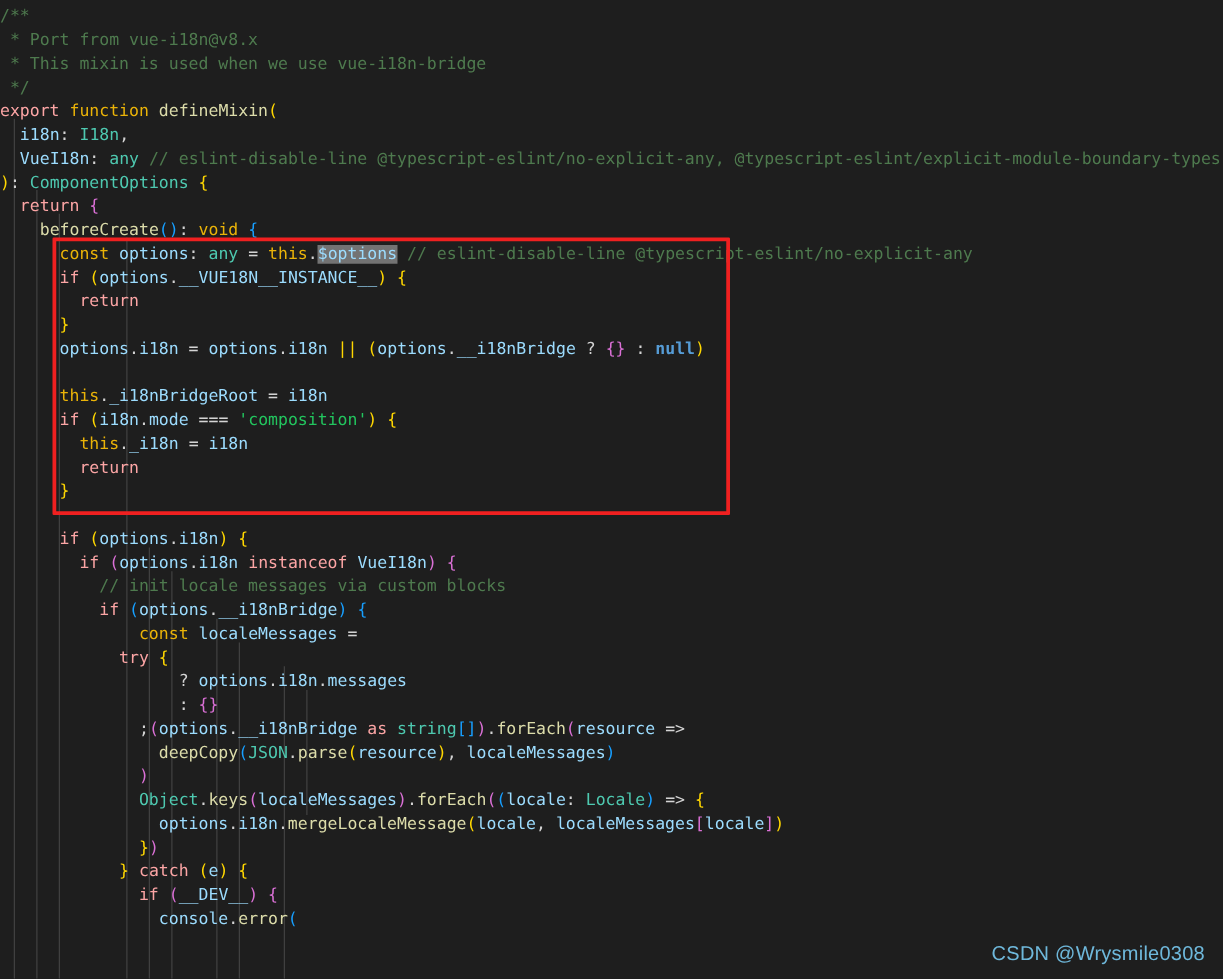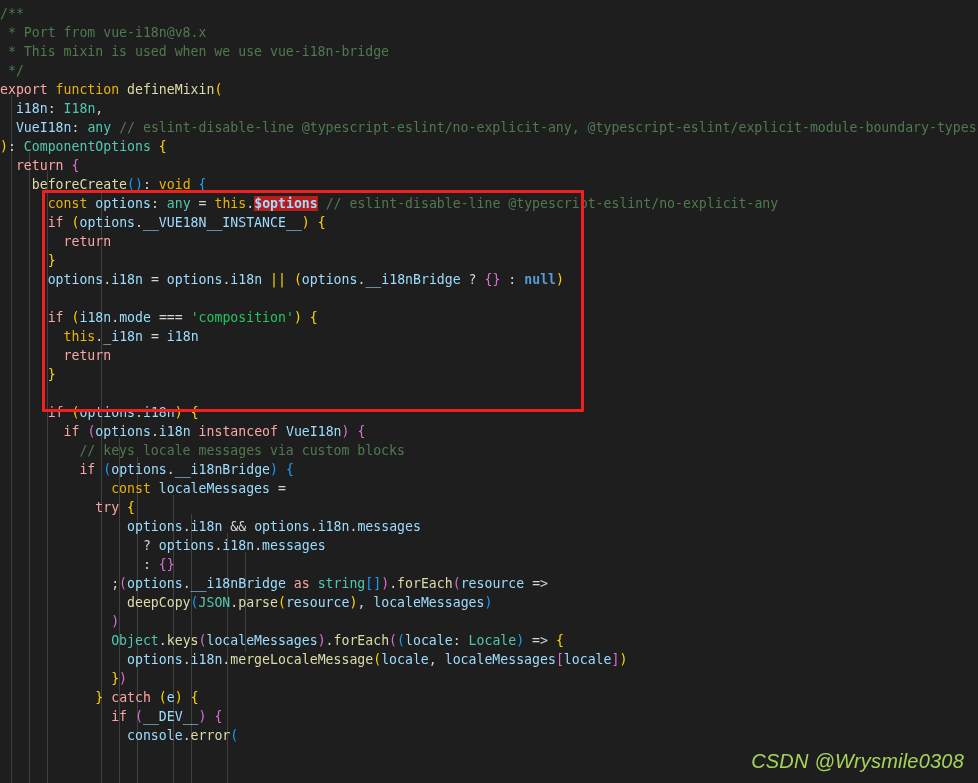--- a/index.html
+++ b/index.html
@@ -56,42 +56,41 @@
   .kw2   { color: #eab308; }            
   .fn    { color: #dcdcaa; }            
   .type  { color: #4ec9b0; }            
   .var   { color: #9cdcfe; }            
   .str   { color: #22c55e; }
   .p1    { color: #ffd700; }            
   .p2    { color: #da70d6; }            
   .p3    { color: #179fff; }            
   .op    { color: #d4d4d4; }            
   .lit   { color: #569cd6; font-weight: bold; }            
-  .sel   { background: #b91c1c; font-weight: bold; }       
+  .sel   { background: #737373; }       
 
   
   #redbox {
     position: absolute;
     border: 3px solid #f02020;
     box-sizing: border-box;
     pointer-events: none;
     border-radius: 1px;
   }
 
   
   #watermark {
     position: absolute;
     right: 14px;
     bottom: 10px;
-    color: #bef264;
+    color: #7dd3fc;
     font-family: "Liberation Sans", sans-serif;
-    font-size: 20px;
+    font-size: 16px;
     letter-spacing: 0.2px;
     opacity: 0.85;
-    font-style: italic;
   }
 </style>
 </head>
 <body style="background: rgb(30, 30, 30);">
 
 <div id="editor" style="background: rgb(30, 30, 30);">
 
   <div class="guide" style="left:11px;  top:95px;  height:688px;"></div>
   <div class="guide" style="left:29px;  top:152px; height:631px;"></div>
   <div class="guide" style="left:47px;  top:171px; height:612px;"></div>
@@ -114,32 +113,32 @@
     <div class="line">  <span class="var">VueI18n</span><span class="op">:</span> <span class="type">any</span> <span class="cmt">// eslint-disable-line @typescript-eslint/no-explicit-any, @typescript-eslint/explicit-module-boundary-types</span></div>
     <div class="line"><span class="p1">)</span><span class="op">:</span> <span class="type">ComponentOptions</span> <span class="p1">{</span></div>
     <div class="line">  <span class="kw">return</span> <span class="p2">{</span></div>
     <div class="line">    <span class="fn">beforeCreate</span><span class="p3">()</span><span class="op">:</span> <span class="kw2">void</span> <span class="p3">{</span></div>
     <div class="line">      <span class="kw2">const</span> <span class="var">options</span><span class="op">:</span> <span class="type">any</span> <span class="op">=</span> <span class="kw2">this</span><span class="op">.</span><span class="var sel">$options</span> <span class="cmt">// eslint-disable-line @typescript-eslint/no-explicit-any</span></div>
     <div class="line">      <span class="kw">if</span> <span class="p1">(</span><span class="var">options</span><span class="op">.</span><span class="var">__VUE18N__INSTANCE__</span><span class="p1">)</span> <span class="p1">{</span></div>
     <div class="line">        <span class="kw">return</span></div>
     <div class="line">      <span class="p1">}</span></div>
     <div class="line">      <span class="var">options</span><span class="op">.</span><span class="var">i18n</span> <span class="op">=</span> <span class="var">options</span><span class="op">.</span><span class="var">i18n</span> <span class="p1">||</span> <span class="p1">(</span><span class="var">options</span><span class="op">.</span><span class="var">__i18nBridge</span> <span class="op">?</span> <span class="p2">{}</span> <span class="op">:</span> <span class="lit">null</span><span class="p1">)</span></div>
     <div class="line"> </div>
+    <div class="line">      <span class="kw2">this</span><span class="op">.</span><span class="var">_i18nBridgeRoot</span> <span class="op">=</span> <span class="var">i18n</span></div>
     <div class="line">      <span class="kw">if</span> <span class="p1">(</span><span class="var">i18n</span><span class="op">.</span><span class="var">mode</span> <span class="op">===</span> <span class="str">'composition'</span><span class="p1">)</span> <span class="p1">{</span></div>
     <div class="line">        <span class="kw2">this</span><span class="op">.</span><span class="var">_i18n</span> <span class="op">=</span> <span class="var">i18n</span></div>
     <div class="line">        <span class="kw">return</span></div>
     <div class="line">      <span class="p1">}</span></div>
     <div class="line"> </div>
     <div class="line">      <span class="kw">if</span> <span class="p1">(</span><span class="var">options</span><span class="op">.</span><span class="var">i18n</span><span class="p1">)</span> <span class="p1">{</span></div>
     <div class="line">        <span class="kw">if</span> <span class="p2">(</span><span class="var">options</span><span class="op">.</span><span class="var">i18n</span> <span class="kw">instanceof</span> <span class="var">VueI18n</span><span class="p2">)</span> <span class="p2">{</span></div>
-    <div class="line">          <span class="cmt">// keys locale messages via custom blocks</span></div>
+    <div class="line">          <span class="cmt">// init locale messages via custom blocks</span></div>
     <div class="line">          <span class="kw">if</span> <span class="p3">(</span><span class="var">options</span><span class="op">.</span><span class="var">__i18nBridge</span><span class="p3">)</span> <span class="p3">{</span></div>
     <div class="line">              <span class="kw2">const</span> <span class="var">localeMessages</span> <span class="op">=</span></div>
     <div class="line">            <span class="kw">try</span> <span class="p1">{</span></div>
-    <div class="line">                <span class="var">options</span><span class="op">.</span><span class="var">i18n</span> <span class="op">&amp;&amp;</span> <span class="var">options</span><span class="op">.</span><span class="var">i18n</span><span class="op">.</span><span class="var">messages</span></div>
     <div class="line">                  <span class="op">?</span> <span class="var">options</span><span class="op">.</span><span class="var">i18n</span><span class="op">.</span><span class="var">messages</span></div>
     <div class="line">                  <span class="op">:</span> <span class="p2">{}</span></div>
     <div class="line">              <span class="op">;</span><span class="p2">(</span><span class="var">options</span><span class="op">.</span><span class="var">__i18nBridge</span> <span class="kw">as</span> <span class="type">string</span><span class="p3">[]</span><span class="p2">)</span><span class="op">.</span><span class="fn">forEach</span><span class="p2">(</span><span class="var">resource</span> <span class="op">=&gt;</span></div>
     <div class="line">                <span class="fn">deepCopy</span><span class="p3">(</span><span class="type">JSON</span><span class="op">.</span><span class="fn">parse</span><span class="p1">(</span><span class="var">resource</span><span class="p1">)</span><span class="op">,</span> <span class="var">localeMessages</span><span class="p3">)</span></div>
     <div class="line">              <span class="p2">)</span></div>
     <div class="line">              <span class="type">Object</span><span class="op">.</span><span class="fn">keys</span><span class="p2">(</span><span class="var">localeMessages</span><span class="p2">)</span><span class="op">.</span><span class="fn">forEach</span><span class="p2">(</span><span class="p3">(</span><span class="var">locale</span><span class="op">:</span> <span class="type">Locale</span><span class="p3">)</span> <span class="op">=&gt;</span> <span class="p1">{</span></div>
     <div class="line">                <span class="var">options</span><span class="op">.</span><span class="var">i18n</span><span class="op">.</span><span class="fn">mergeLocaleMessage</span><span class="p1">(</span><span class="var">locale</span><span class="op">,</span> <span class="var">localeMessages</span><span class="p2">[</span><span class="var">locale</span><span class="p2">]</span><span class="p1">)</span></div>
     <div class="line">              <span class="p1">}</span><span class="p2">)</span></div>
     <div class="line">            <span class="p1">}</span> <span class="kw">catch</span> <span class="p1">(</span><span class="var">e</span><span class="p1">)</span> <span class="p1">{</span></div>
     <div class="line">              <span class="kw">if</span> <span class="p2">(</span><span class="var">__DEV__</span><span class="p2">)</span> <span class="p2">{</span></div>

